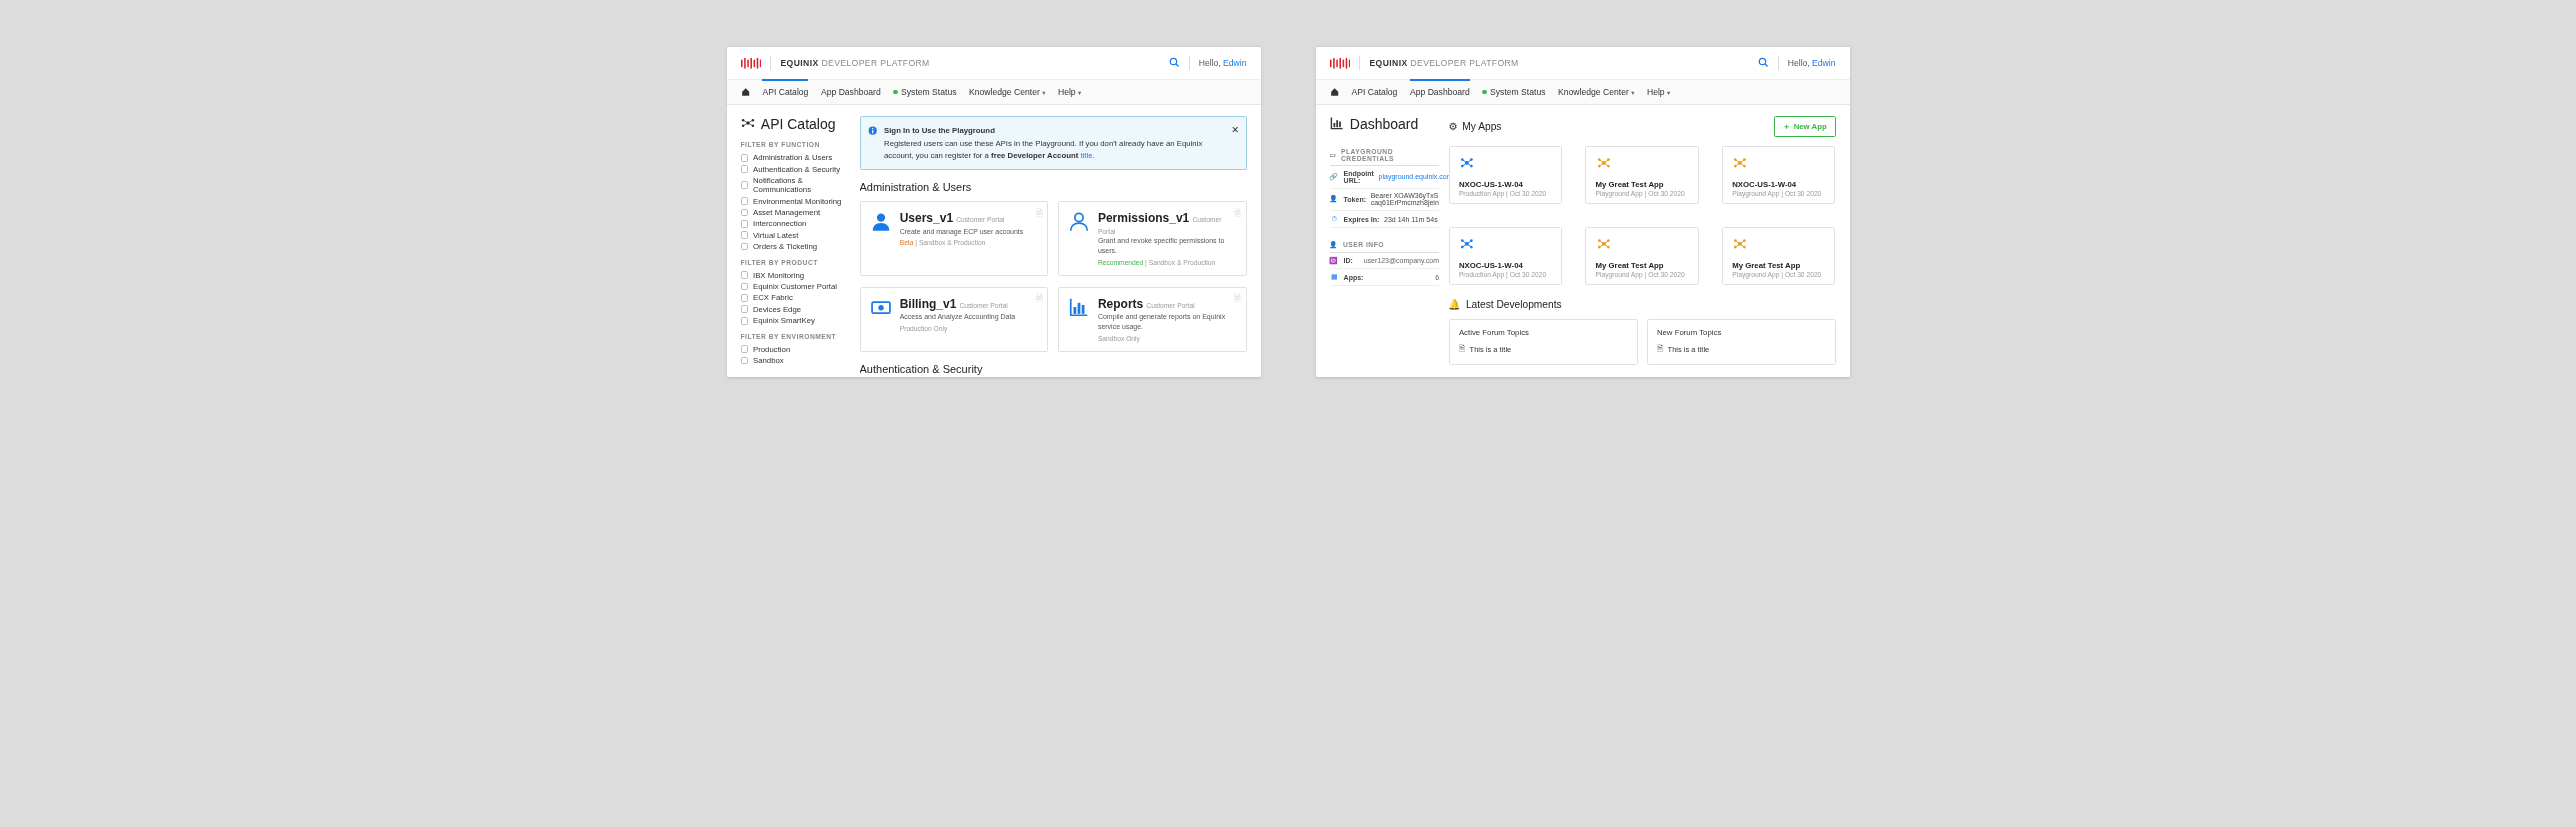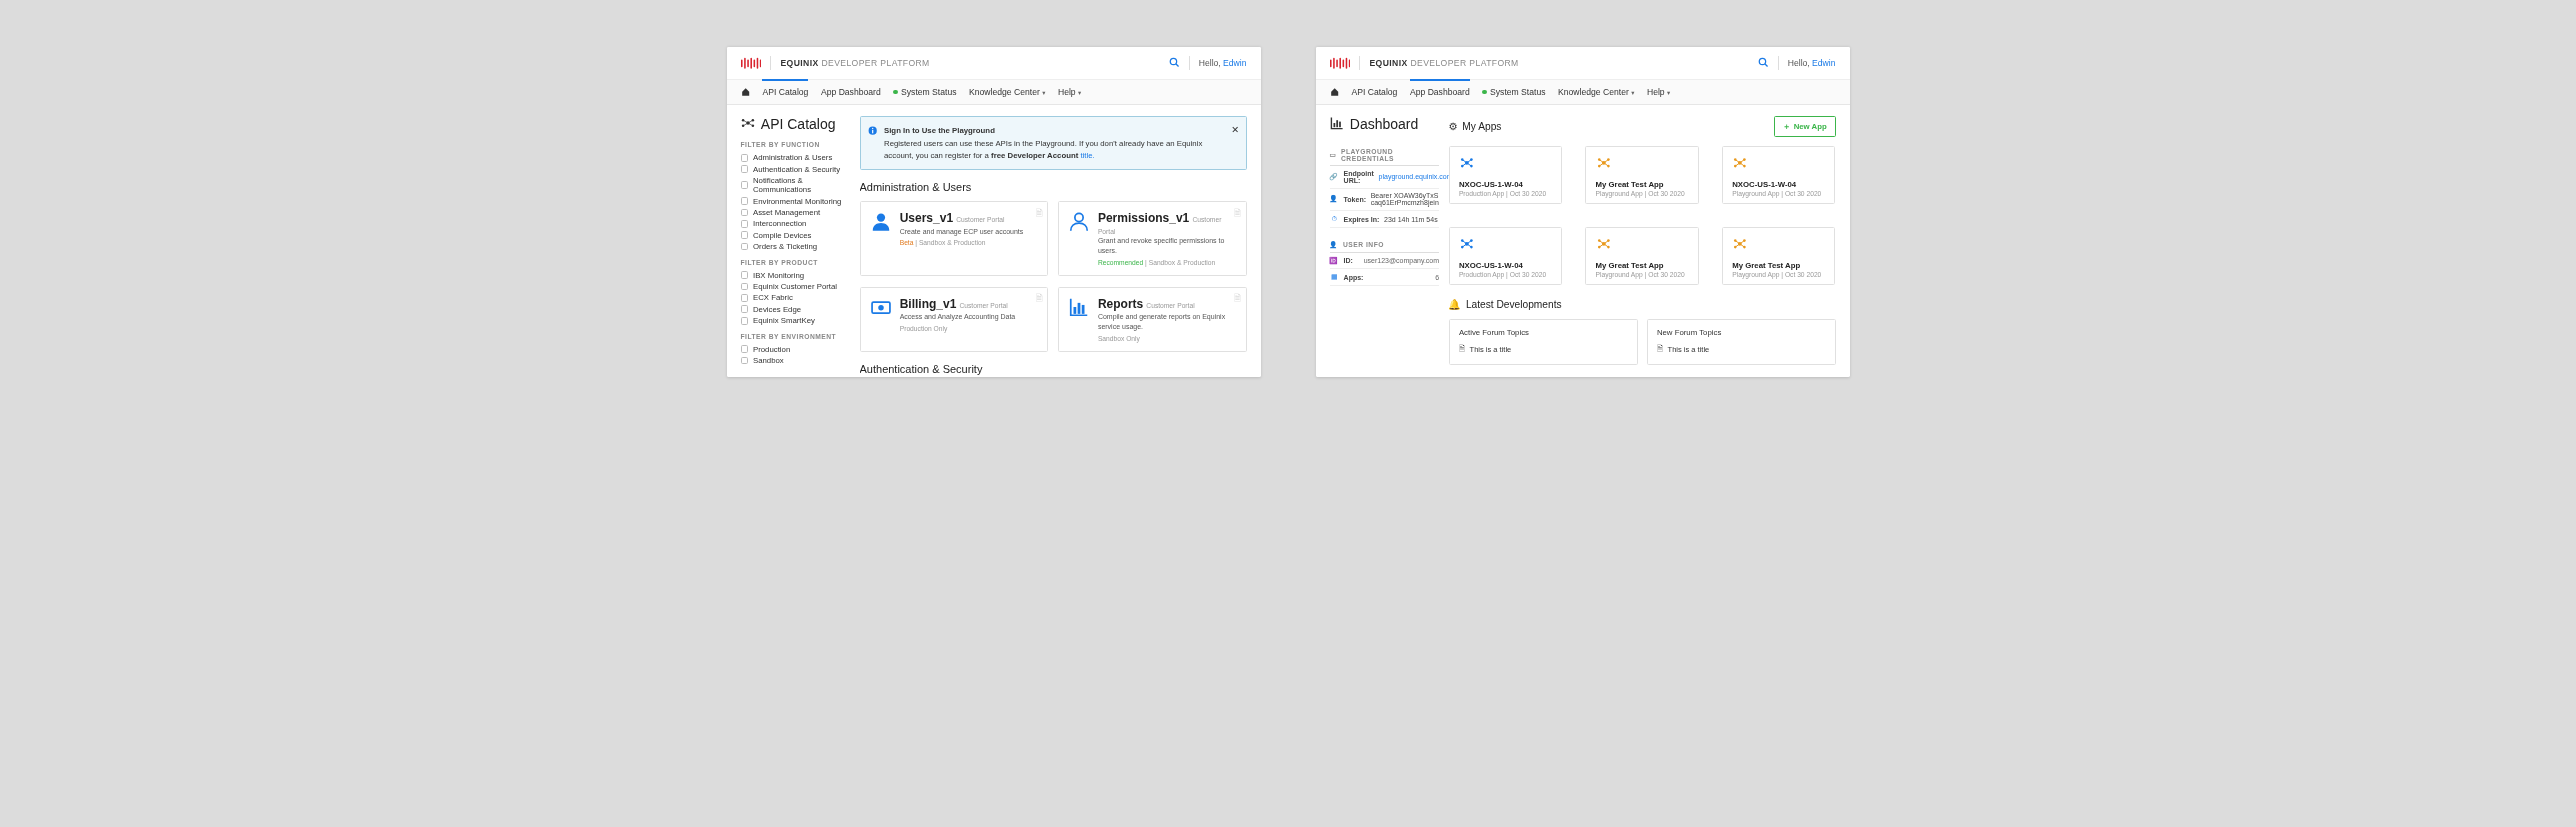--- a/index.html
+++ b/index.html
@@ -164,21 +164,21 @@
             <li>
               <span class="cb"></span>
               <span>Asset Management</span>
             </li>
             <li>
               <span class="cb"></span>
               <span>Interconnection</span>
             </li>
             <li>
               <span class="cb"></span>
-              <span>Compile Devices</span>
+              <span>Virtual Latest</span>
             </li>
             <li>
               <span class="cb"></span>
               <span>Orders &amp; Ticketing</span>
             </li>
           </ul>
       <div class="filter-head">FILTER BY PRODUCT</div>
       <ul class="filter-items" id="filter-products">
             <li>
               <span class="cb"></span>

